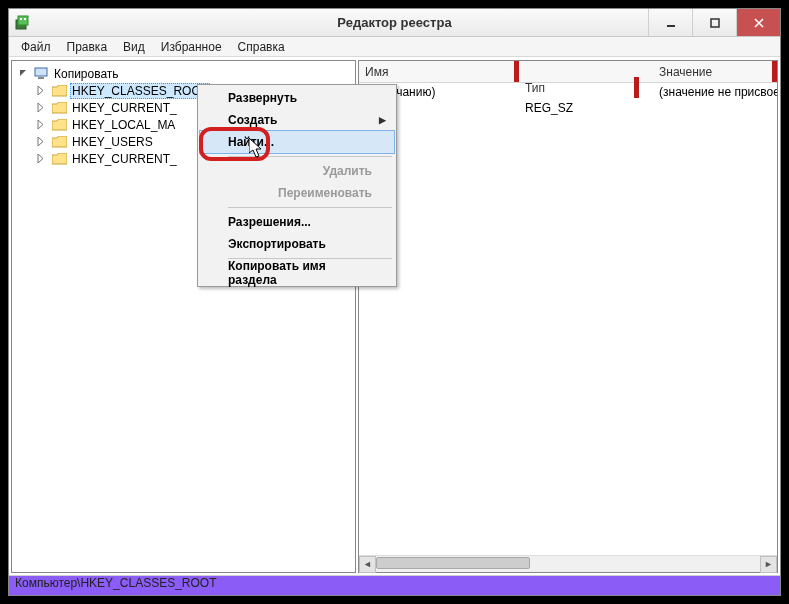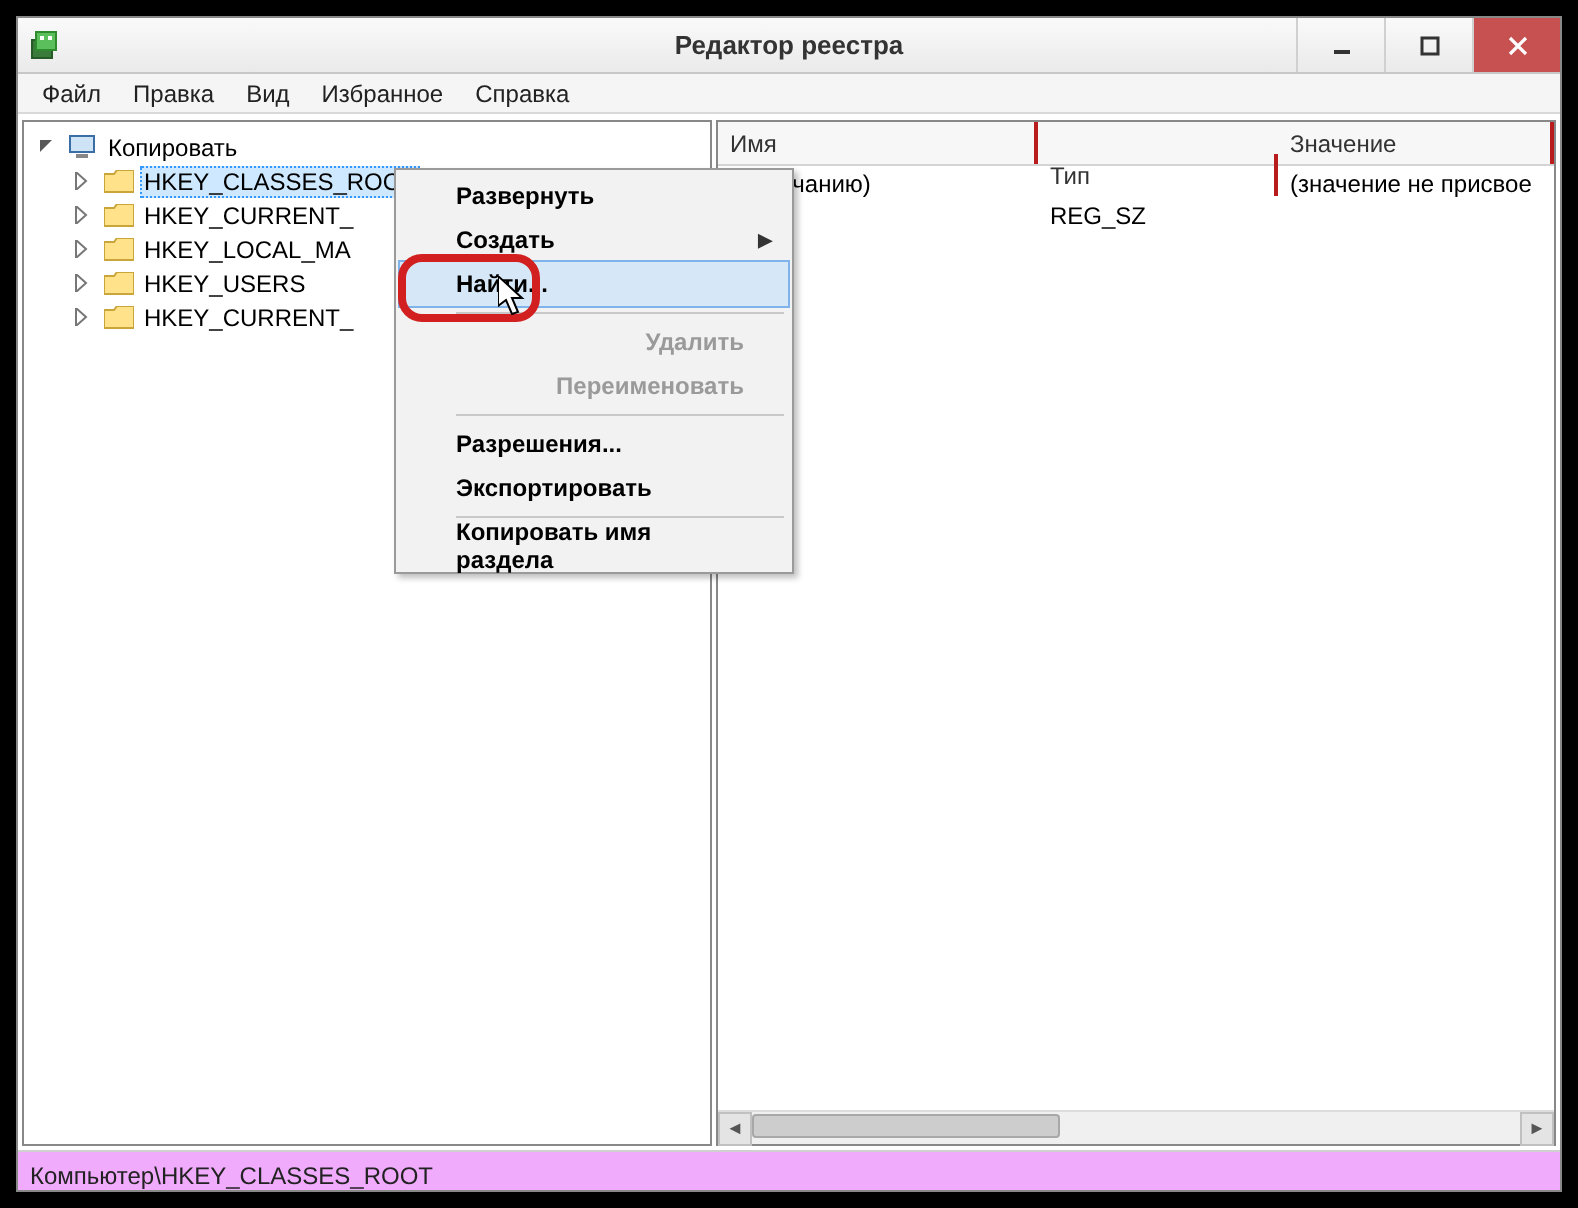--- a/index.html
+++ b/index.html
@@ -133,29 +133,29 @@
 
   .list-header {
     display: flex;
     background: #f7f7f7;
     border-bottom: 1px solid #d4d4d4;
     height: 22px;
     align-items: center;
   }
   .list-header .col {
     padding: 0 6px;
-    border-right: 2px solid #b91c1c;
+    border-right: 5px solid #b91c1c;
     height: 100%;
     display: flex;
     align-items: center;
     color: #333;
   }
   .col-name { width: 160px; }
   .col-type { width: 120px; margin-top: 32px; }
-  .col-value { flex: 1; border-right: none; }
+  .col-value { flex: 1; border-right: none; margin-left: 14px; }
   .list-body {
     flex: 1;
     overflow: hidden;
     position: relative;
   }
   .list-row {
     display: flex;
     height: 17px;
     align-items: center;
   }
@@ -184,23 +184,23 @@
     border: 1px solid #c0c0c0;
     display: flex; align-items:center; justify-content:center;
     color:#555; font-size:9px;
   }
   .sb-track { flex:1; position: relative; height: 100%; }
   .sb-thumb { position:absolute; left:0; top:1px; width:40%; height:12px; background:#cdcdcd; border:1px solid #a8a8a8; border-radius:2px; }
 
   .statusbar {
     height: 20px;
     border-top: 1px solid #d0d0d0;
-    background: #f0abfc;
-    display: flex;
-    align-items: flex-end;
+    background: #8b5cf6;
+    display: flex;
+    align-items: flex-start;
     padding: 0 6px;
     color: #222;
   }
 
   
   .context-menu {
     position: absolute;
     left: 197px;
     top: 84px;
     width: 200px;

